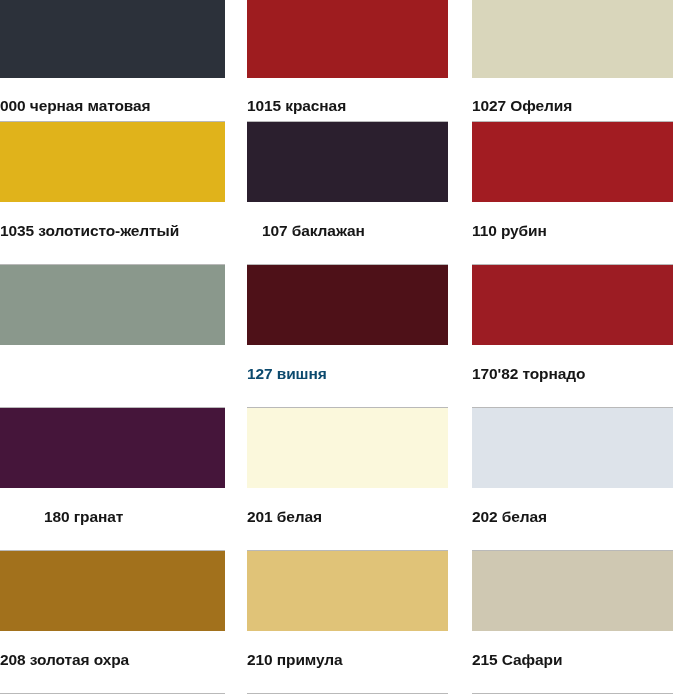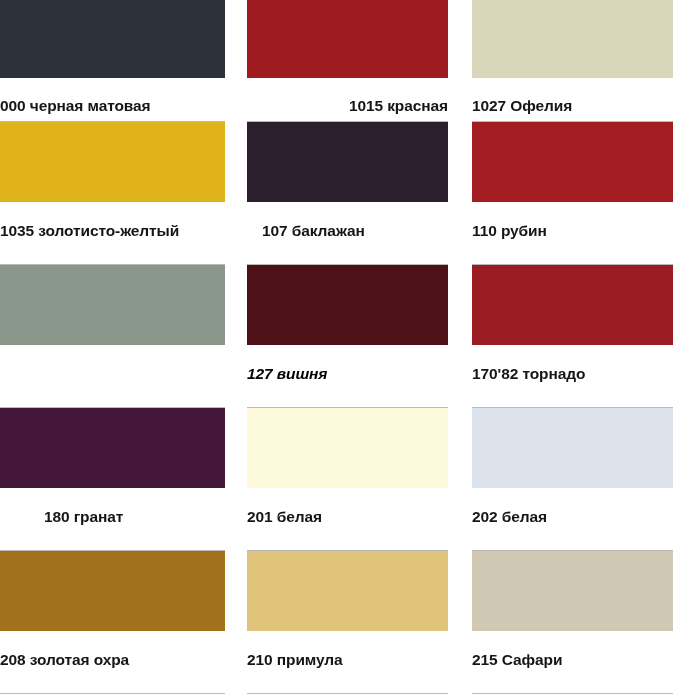--- a/index.html
+++ b/index.html
@@ -100,21 +100,21 @@
       </div>
       <div class="label" style="color: rgb(22, 22, 22);">000 черная матовая</div>
       <div class="divider" style="background: rgb(185, 185, 185);"></div>
     </div>
     <div class="gutter"></div>
 
     <div class="cell row1 c2">
       <div class="swatch">
         <span class="swatch-inner" style="background: rgb(158, 28, 31);"></span>
       </div>
-      <div class="label" style="color: rgb(22, 22, 22); text-align: right;">1015 красная</div>
+      <div class="label" style="color: rgb(22, 22, 22);">1015 красная</div>
       <div class="divider" style="background: rgb(185, 185, 185);"></div>
     </div>
     <div class="gutter"></div>
 
     <div class="cell row1 c3">
       <div class="swatch">
         <span class="swatch-inner" style="background: rgb(217, 214, 187);"></span>
       </div>
       <div class="label" style="color: rgb(22, 22, 22);">1027 Офелия</div>
       <div class="divider" style="background: rgb(185, 185, 185);"></div>
@@ -153,21 +153,21 @@
         <span class="swatch-inner" style="background: rgb(138, 152, 140);"></span>
       </div>
       <div class="divider" style="background: rgb(185, 185, 185);"></div>
     </div>
     <div class="gutter"></div>
 
     <div class="cell row-n c2">
       <div class="swatch">
         <span class="swatch-inner" style="background: rgb(78, 17, 24);"></span>
       </div>
-      <div class="label" style="color: #000000; font-style: italic;">127 вишня</div>
+      <div class="label" style="color: #0c4a6e;">127 вишня</div>
       <div class="divider" style="background: rgb(185, 185, 185);"></div>
     </div>
     <div class="gutter"></div>
 
     <div class="cell row-n c3">
       <div class="swatch">
         <span class="swatch-inner" style="background: rgb(156, 28, 35);"></span>
       </div>
       <div class="label" style="color: rgb(22, 22, 22);">170'82 торнадо</div>
       <div class="divider" style="background: rgb(185, 185, 185);"></div>

